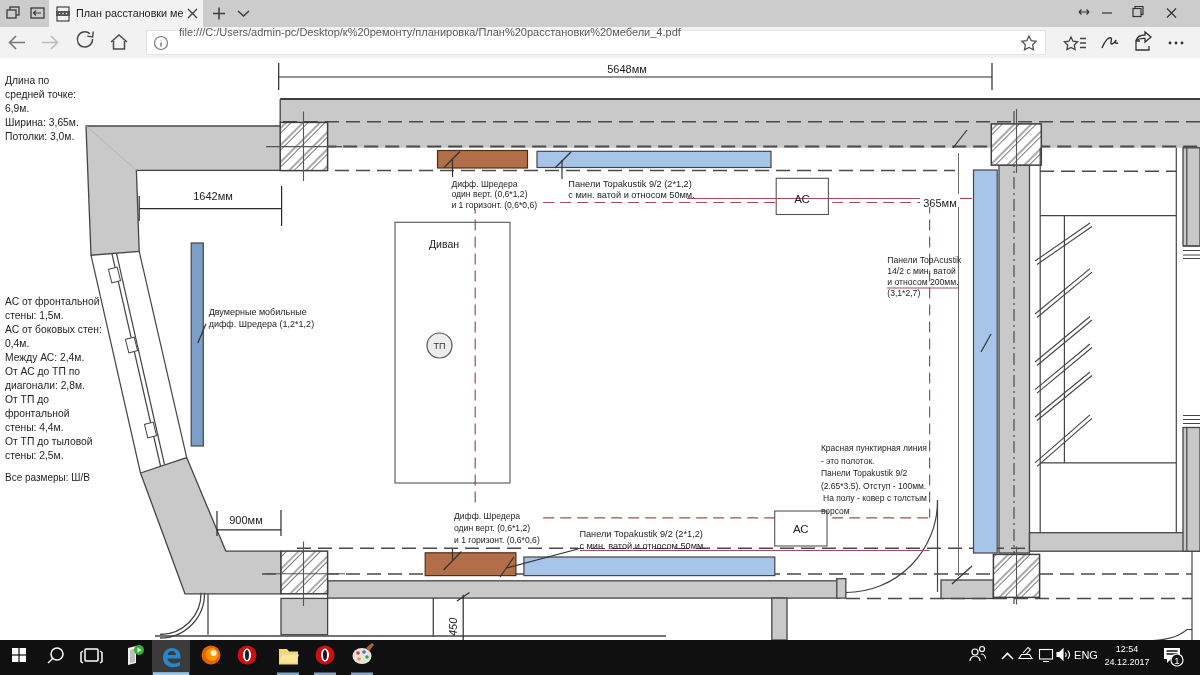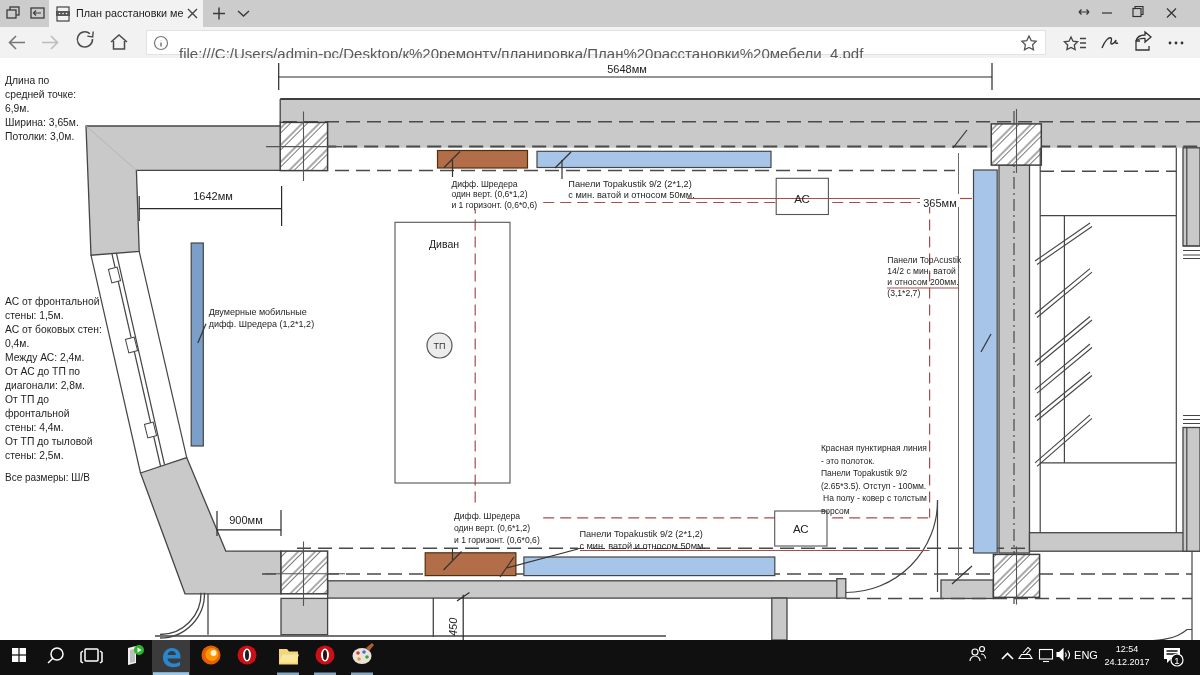--- a/index.html
+++ b/index.html
@@ -4,21 +4,21 @@
 <style>
   html,body{margin:0;padding:0;}
   body{width:1200px;height:675px;overflow:hidden;font-family:"Liberation Sans",sans-serif;}
   #root{position:relative;width:1200px;height:675px;background:#fff;}
   
   #tabbar{position:absolute;left:0;top:0;width:1200px;height:27px;background:#ccc;}
   #tab{position:absolute;left:49px;top:0;width:154px;height:27px;background:#f2f2f2;}
   #tabtitle{position:absolute;left:76px;top:7px;width:108px;overflow:hidden;font-size:10.8px;color:#1b1b1b;white-space:nowrap;}
   #navbar{position:absolute;left:0;top:27px;width:1200px;height:31px;background:#f2f2f2;border-bottom:1px solid #d9d9d9;}
   #urlbox{position:absolute;left:146px;top:30px;width:900px;height:25px;background:#fff;border:1px solid #e2e2e2;box-sizing:border-box;}
-  #urltext{position:absolute;left:179px;top:45px;font-size:15px;color:#5a5a5a;white-space:nowrap;}
+  #urltext{position:absolute;left:179px;top:26px;font-size:11px;color:#5a5a5a;white-space:nowrap;}
   
   #taskbar{position:absolute;left:0;top:640px;width:1200px;height:35px;background:#101010;}
 </style>
 </head>
 <body>
 <div id="root">
 
   <div id="tabbar"></div>
   <div id="tab"></div>
   <div id="navbar"></div>

